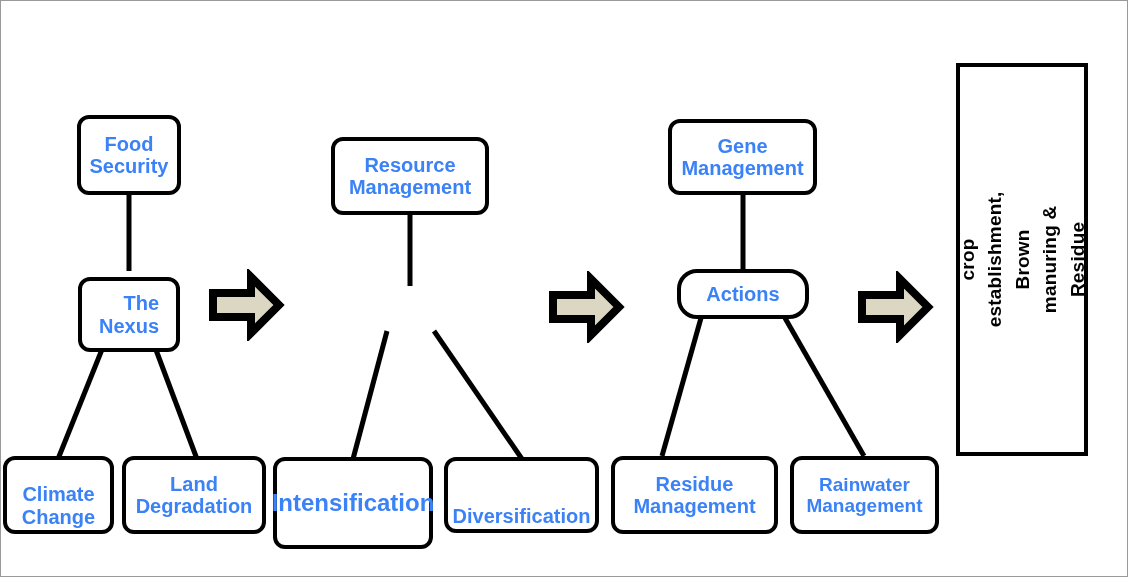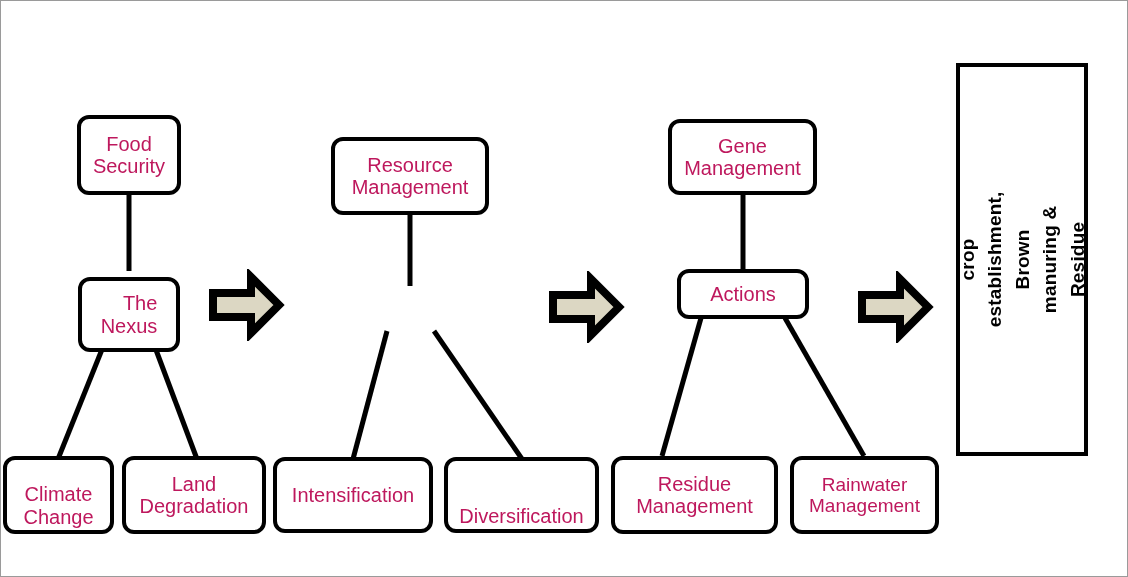--- a/index.html
+++ b/index.html
@@ -2,21 +2,21 @@
 <html><head>
 <meta charset="utf-8">
 <style>
   html,body{margin:0;padding:0;background:#fff;}
   body{width:1128px;height:577px;font-family:"Liberation Sans",sans-serif;}
   #canvas{position:relative;width:1128px;height:577px;background:#ffffff;
           border:1px solid #9a9a9a;box-sizing:border-box;overflow:hidden;}
   .node{position:absolute;box-sizing:border-box;background:#ffffff;
         border:4px solid #000000;border-radius:12px;
         display:flex;align-items:center;justify-content:center;text-align:center;
-        font-weight:normal;color:#be185d;line-height:1.12;z-index:3;padding:2px 4px;}
+        font-weight:bold;color:#3b82f6;line-height:1.12;z-index:3;padding:2px 4px;}
   .node span{display:block;}
   svg.links{position:absolute;left:0;top:0;width:1128px;height:577px;z-index:1;}
   .arrow{position:absolute;z-index:2;}
   .panel{position:absolute;box-sizing:border-box;background:#fff;
          border:4px solid #000;border-radius:0;z-index:3;
          display:flex;align-items:center;justify-content:center;overflow:hidden;}
   .panel .vtext{transform:rotate(-90deg);white-space:normal;
         font-weight:bold;font-size:19px;line-height:1.45;text-align:center;
         width:370px;color:#000;letter-spacing:.2px;}
 </style>
@@ -80,42 +80,42 @@
   </div>
 
   <div class="node" style="left:330px;top:118px;width:158px;height:78px;font-size:20px;margin-top:18px;">
     <span>
       <span>Resource</span>
       <span>Management</span>
     </span>
   </div>
 
 
-  <div class="node" style="left:272px;top:456px;width:160px;height:76px;font-size:20px;">
+  <div class="node" style="left:272px;top:456px;width:160px;height:92px;font-size:24px;">
     <span>Intensification</span>
   </div>
 
   <div class="node" style="left:443px;top:456px;width:155px;height:76px;font-size:20px;align-items:flex-end;">
     <span>Diversification</span>
   </div>
 
   <div class="arrow" style="left:546px;top:270px;width:78px;height:72px;">
     <svg viewBox="0 0 78 72" width="78" height="72" xmlns="http://www.w3.org/2000/svg">
       <polygon points="6,24 44,24 44,8 72,36 44,64 44,48 6,48" fill="#dcd7c3" stroke="#000" stroke-width="8" stroke-linejoin="miter"></polygon>
     </svg>
   </div>
 
   <div class="node" style="left:667px;top:118px;width:149px;height:76px;font-size:20px;">
     <span>
       <span>Gene</span>
       <span>Management</span>
     </span>
   </div>
 
-  <div class="node" style="left:676px;top:268px;width:132px;height:50px;font-size:20px;">
+  <div class="node" style="left:676px;top:268px;width:132px;height:50px;font-size:20px;border-radius:20px;">
     <span>Actions</span>
   </div>
 
   <div class="node" style="left:610px;top:455px;width:167px;height:78px;font-size:20px;">
     <span>
       <span>Residue</span>
       <span>Management</span>
     </span>
   </div>
 

